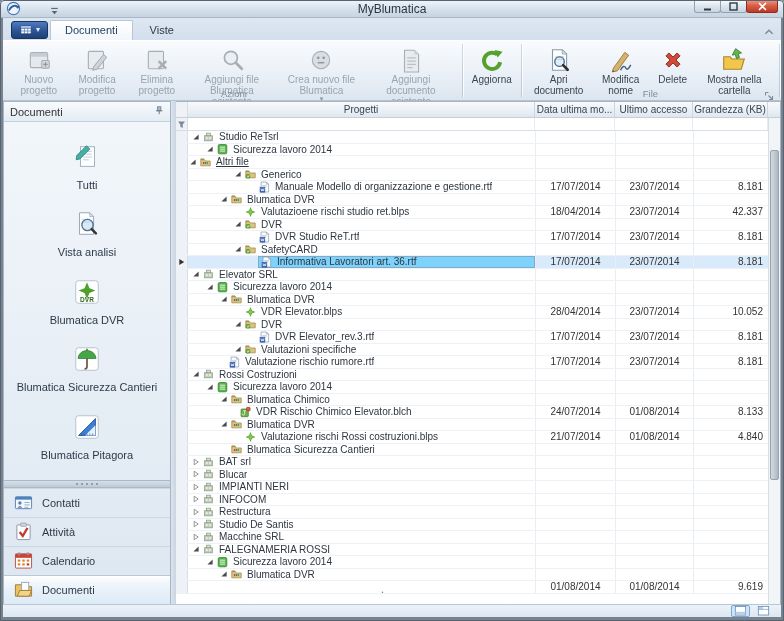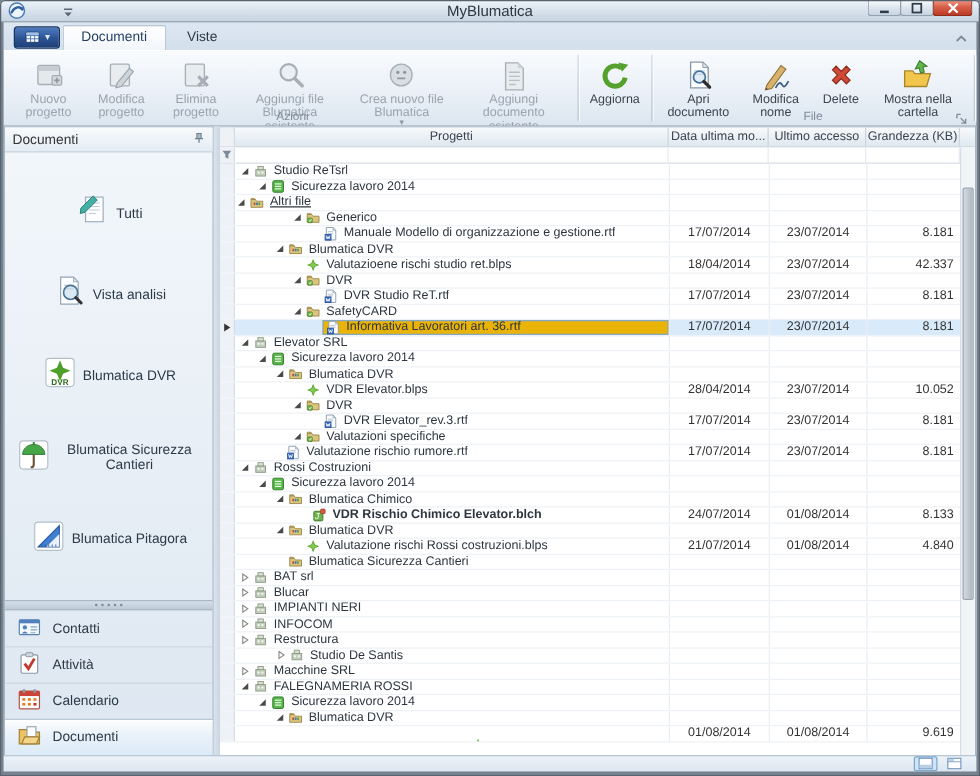--- a/index.html
+++ b/index.html
@@ -36,21 +36,21 @@
   .rbtn .dd{font-size:7px;color:#8a97a4;line-height:6px;}
   .launcher{position:absolute;right:3px;bottom:2px;width:11px;height:11px;}
 
   
   .content{flex:1;display:flex;min-height:0;}
   
   .sidebar{width:168px;flex:none;display:flex;flex-direction:column;background:linear-gradient(180deg,#f3f7fb,#dde7f1);border:1px solid #a8b6c4;border-bottom:none;}
   .sb-head{height:20px;flex:none;background:linear-gradient(#f8fafc,#e3ecf4);border-bottom:1px solid #c3cfdb;display:flex;align-items:center;padding:0 6px;font-size:11px;color:#333;}
   .sb-head .sp{flex:1;}
   .views{flex:1;display:flex;flex-direction:column;justify-content:space-evenly;align-items:center;padding:4px 2px;min-height:0;overflow:hidden;}
-  .view{display:flex;align-items:center;gap:3px;padding:3px 6px;border-radius:3px;}
+  .view{display:flex;flex-direction:column;align-items:center;gap:3px;padding:3px 6px;border-radius:3px;}
   .view .vlabel{font-size:11px;color:#2c3a48;text-align:center;line-height:12px;}
   .grip{height:8px;flex:none;background:linear-gradient(#d5dfe9,#becbd8);border-top:1px solid #aab8c6;border-bottom:1px solid #aab8c6;display:flex;align-items:center;justify-content:center;gap:3px;}
   .grip i{width:2px;height:2px;border-radius:50%;background:#7e8b99;display:block;}
   .section{height:29px;flex:none;display:flex;align-items:center;gap:9px;padding:0 10px;font-size:11px;color:#2c3a48;border-top:1px solid #cdd8e2;}
   .section.sel{background:linear-gradient(#fdfeff,#e9f1f9 45%,#dcebf7);border-top:1px solid #b9c8d6;box-shadow:inset 0 1px 0 #fff;}
   
   .vsplit{width:5px;flex:none;background:linear-gradient(90deg,#dbe4ee,#c9d5e1);}
   
   .gridpanel{position:relative;flex:1;background:#fff;border:1px solid #a8b6c4;border-bottom:none;border-left:none;display:flex;flex-direction:column;min-width:0;overflow:hidden;}
   .ghead{height:16px;flex:none;display:flex;background:linear-gradient(#f8fafc,#eaf0f5 55%,#dfe8f0);border-bottom:1px solid #c4cfda;padding-right:12px;}
@@ -64,21 +64,21 @@
   .col-size{width:75px;flex:none;}
   .rows{flex:1;overflow:hidden;}
   .grow{height:12.5px;display:flex;border-bottom:1px solid #eef2f6;padding-right:12px;font-size:10px;color:#2d3640;}
   .grow.sel{background:#d9ebfa;}
   .tcell{flex:1;min-width:0;display:flex;align-items:center;overflow:hidden;white-space:nowrap;}
   .dcell{display:flex;align-items:center;justify-content:center;border-left:1px solid #e9eef3;color:#333;}
   .scell{display:flex;align-items:center;justify-content:flex-end;border-left:1px solid #e9eef3;padding-right:5px;color:#333;}
   .exp{width:10px;height:9px;flex:none;display:flex;align-items:center;justify-content:center;margin-right:1px;}
   .ticon{width:14px;height:12px;flex:none;display:flex;align-items:center;margin-right:3px;}
   .tlabel{overflow:hidden;text-overflow:ellipsis;}
-  .fbox{flex:1;display:flex;align-items:center;height:12px;border:1px solid #84a9c7;background:#eab308;padding-left:1px;}
+  .fbox{flex:1;display:flex;align-items:center;height:12px;border:1px solid #84a9c7;background:#7dd3fc;padding-left:1px;}
   .vscroll{position:absolute;top:16px;right:0;bottom:0;width:12px;background:#f2f5f8;border-left:1px solid #d7dee6;}
   .vthumb{position:absolute;top:32px;left:1px;right:1px;height:68%;background:linear-gradient(90deg,#d3dae1,#aeb7c0);border:1px solid #99a3ad;border-radius:2px;}
 
   
   .statusband{height:13px;flex:none;background:linear-gradient(#ecf2f8,#dde7f1);border-top:1px solid #b9c6d4;display:flex;align-items:center;justify-content:flex-end;padding:0 8px;gap:4px;}
   .sic{width:19px;height:12px;display:flex;align-items:center;justify-content:center;border:1px solid transparent;}
   .sic.on{background:#cfe4f8;border-color:#7ea7cc;border-radius:2px;}
 </style>
 </head>
 <body>
@@ -862,21 +862,21 @@
                   </svg>
                 </span>
                 <span class="tlabel">Blumatica Chimico</span>
               </div>
               <div class="dcell col-mod"></div>
               <div class="dcell col-acc"></div>
               <div class="scell col-size"></div>
             </div>
             <div class="grow">
               <div class="col-ind"></div>
-              <div class="tcell" style="padding-left: 50px; font-weight: bold;">
+              <div class="tcell" style="padding-left: 40px;">
                 <span class="exp"></span>
                 <span class="ticon">
                   <svg width="13" height="12" viewBox="0 0 14 14">
                     <rect x="1.8" y="3.5" width="8.5" height="9" rx="1" fill="#6db14d" stroke="#3f7527" stroke-width="0.8"></rect>
                     <path d="M4.5 5.5 h3 M6 5.5 v3.5 a1.5 1.5 0 0 1 -3 0" stroke="#eef7e8" stroke-width="0.9" fill="none"></path>
                     <rect x="8.2" y="1.5" width="4.2" height="4.2" rx="0.8" fill="#df5a3e" stroke="#9c3a24" stroke-width="0.7"></rect>
                   </svg>
                 </span>
                 <span class="tlabel">VDR Rischio Chimico Elevator.blch</span>
               </div>
@@ -1047,21 +1047,21 @@
                   </svg>
                 </span>
                 <span class="tlabel">Restructura</span>
               </div>
               <div class="dcell col-mod"></div>
               <div class="dcell col-acc"></div>
               <div class="scell col-size"></div>
             </div>
             <div class="grow">
               <div class="col-ind"></div>
-              <div class="tcell" style="padding-left: 3px; margin-left: 29px;">
+              <div class="tcell" style="padding-left: 3px;">
                 <span class="exp">
                   <svg width="8" height="8" viewBox="0 0 8 8">
                     <path d="M2.2 1.2 L6.2 4 2.2 6.8z" fill="#fff" stroke="#8a8a8a" stroke-width="0.9"></path>
                   </svg>
                 </span>
                 <span class="ticon">
                   <svg width="13" height="12" viewBox="0 0 14 14">
                     <rect x="2.5" y="5.5" width="9" height="6" fill="#c2cdbd" stroke="#87977f" stroke-width="0.8"></rect>
                     <rect x="4.5" y="2.5" width="5" height="3" fill="#d9e2d2" stroke="#87977f" stroke-width="0.8"></rect>
                     <rect x="4.2" y="7.3" width="1.8" height="1.8" fill="#f7faf4"></rect>

